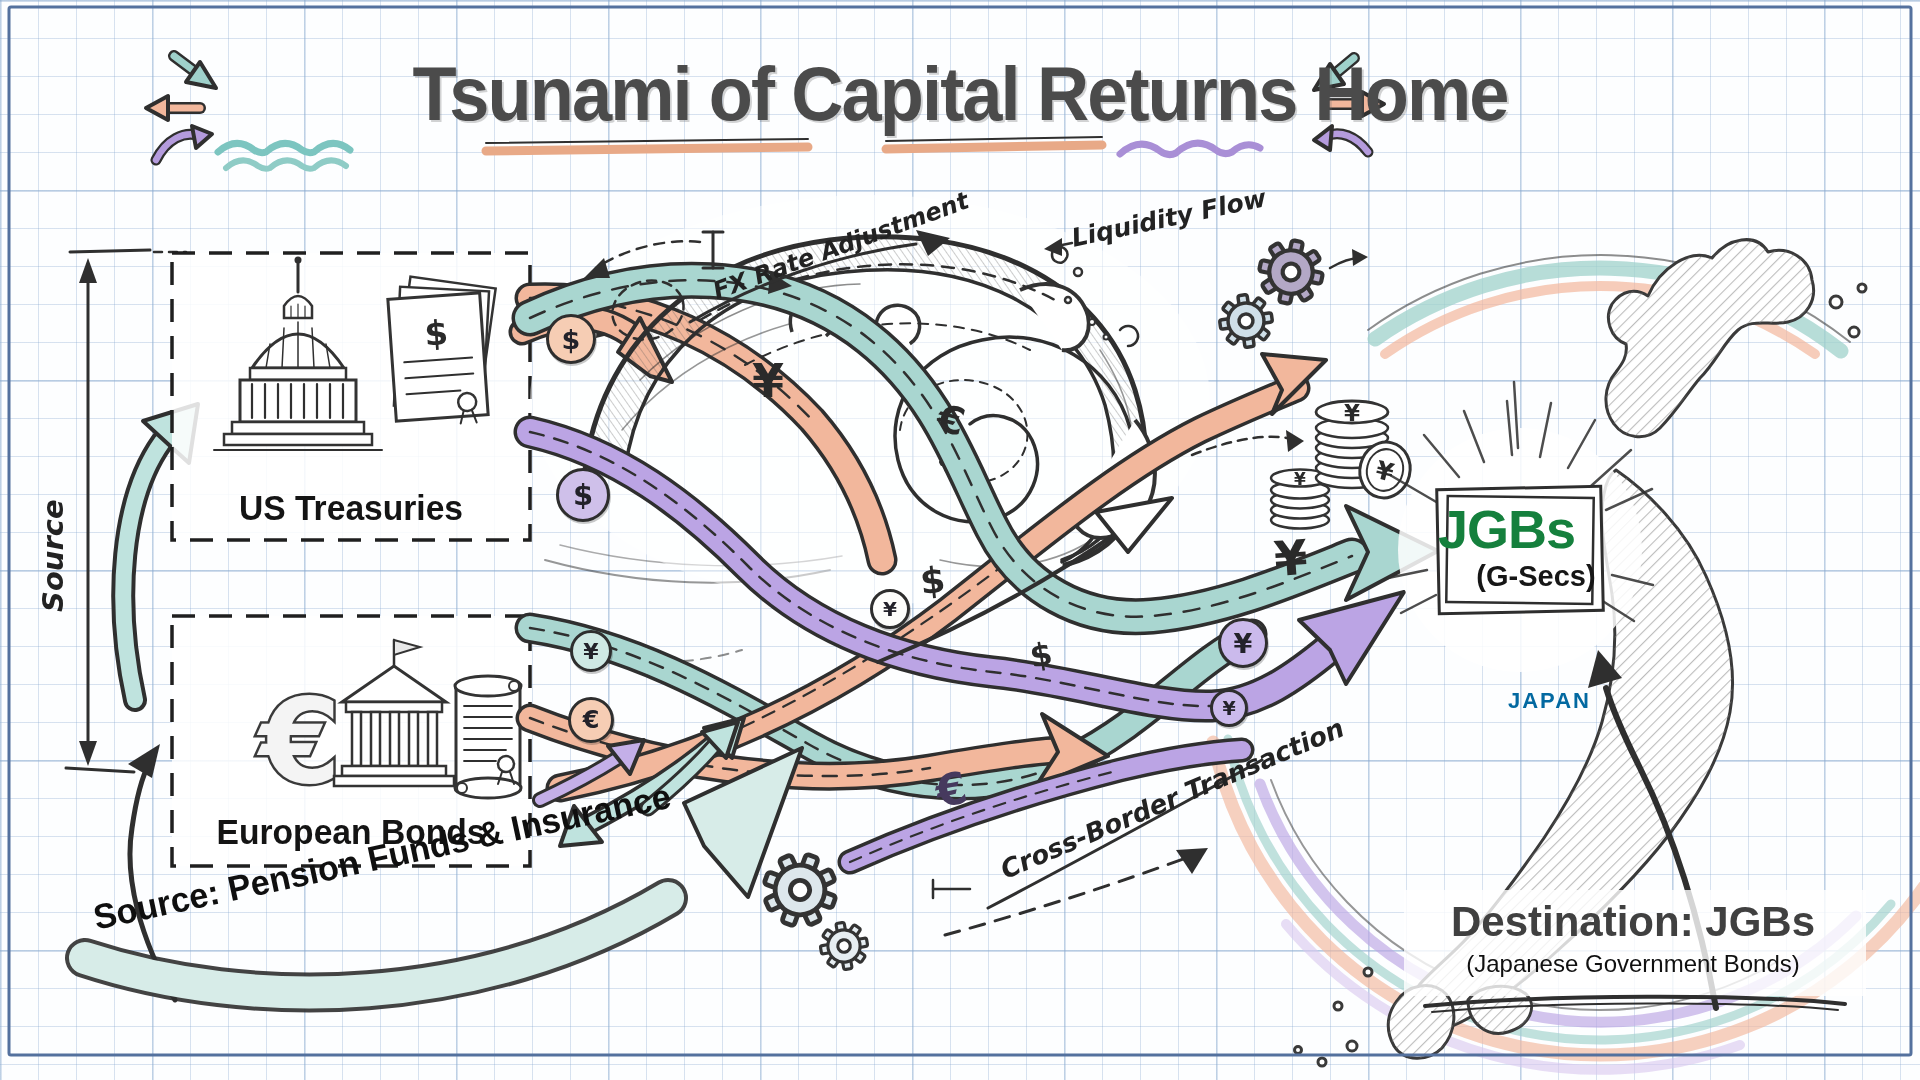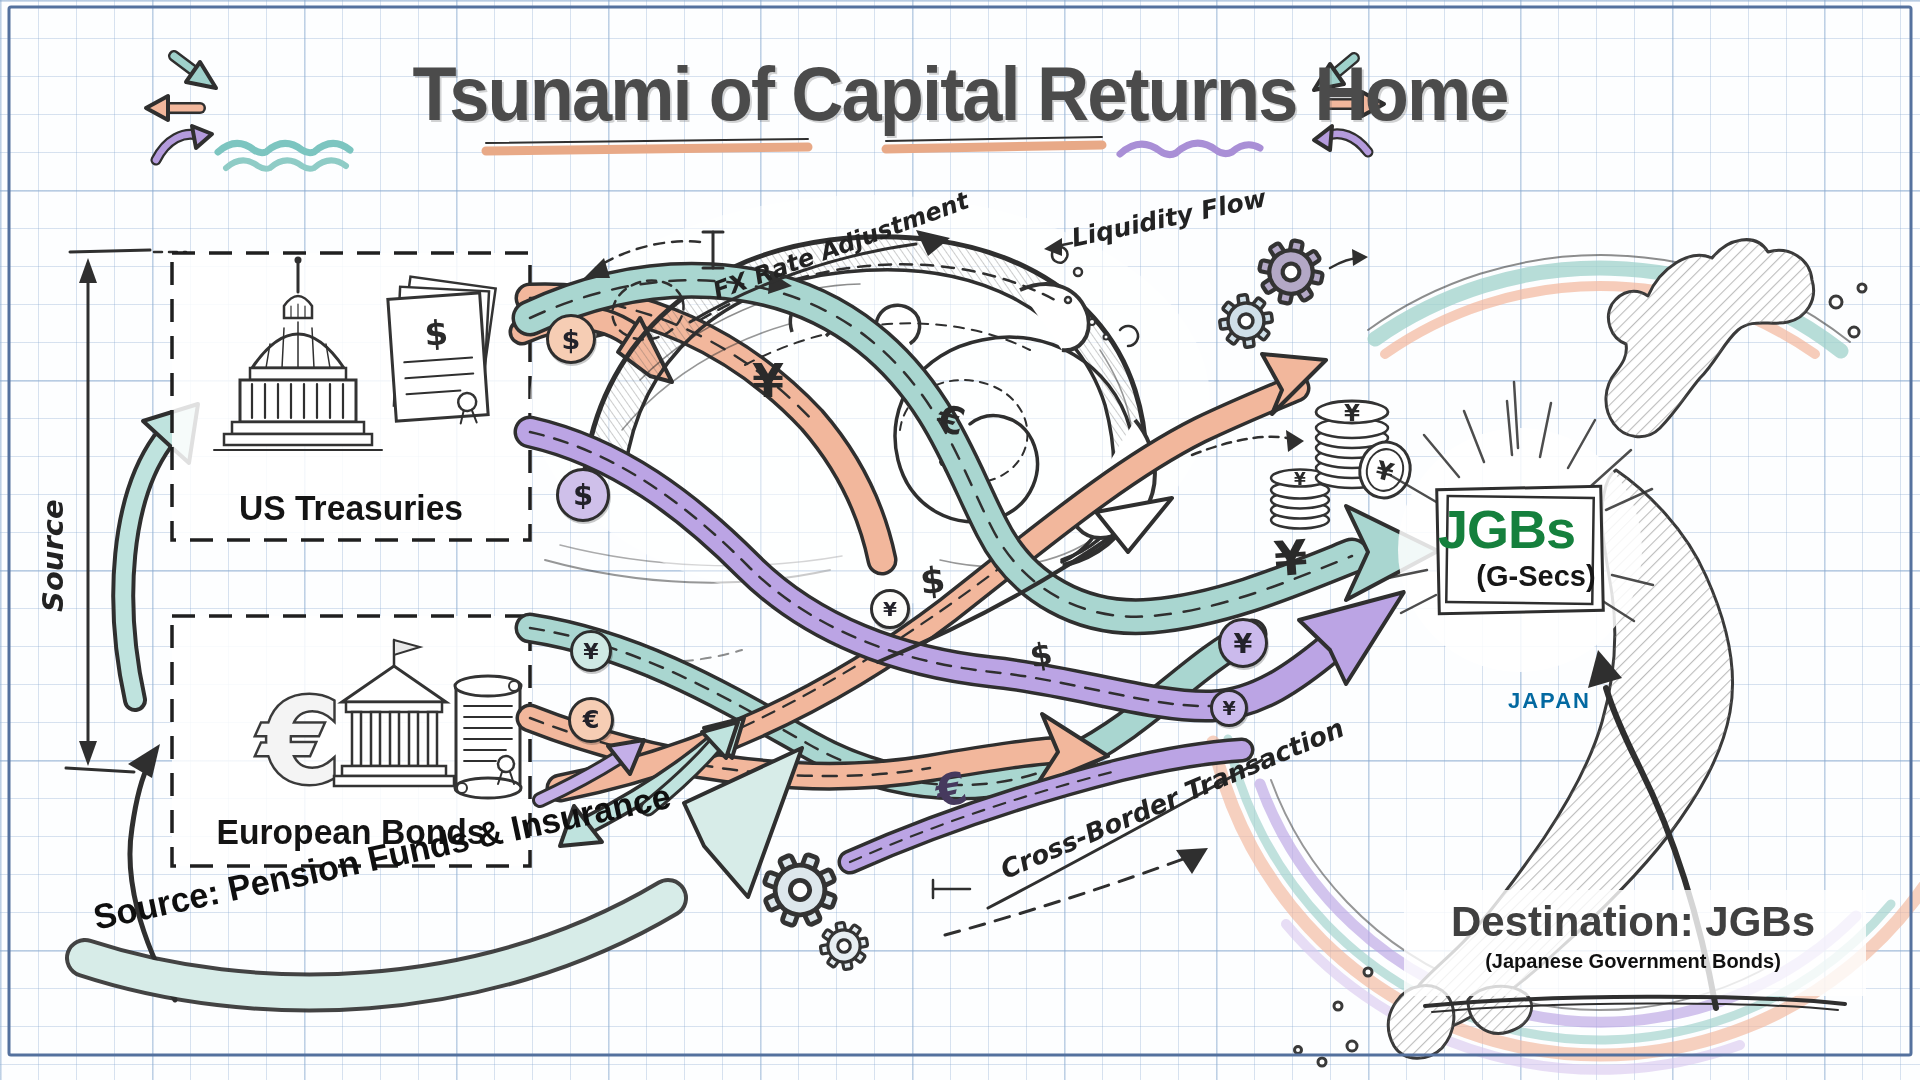--- a/index.html
+++ b/index.html
@@ -14,21 +14,21 @@
       linear-gradient(to right, rgba(120,158,200,.28) 1.6px, transparent 1.6px);
     background-size:38px 38px,38px 38px,190px 190px,152px 152px;}
   svg.art{position:absolute;left:0;top:0;}
   .ov{position:absolute;white-space:nowrap;color:#1c1c1c;}
   .title{font-size:76px;font-weight:800;letter-spacing:-2px;color:#4b4b4b;
          transform:scaleX(.95);text-shadow:2px 2px 0 rgba(110,110,110,.30);}
   .boxlabel{font-size:35px;font-weight:800;transform:scaleX(.96);color:#141414;text-align:center;}
   .hand{font-family:"DejaVu Sans",sans-serif;font-style:italic;font-weight:600;color:#222;}
   .caption{font-size:35px;font-weight:800;color:#0f0f0f;transform-origin:left center;}
   .dest1{font-size:42px;font-weight:800;color:#404040;text-align:center;}
-  .dest2{font-size:20px;font-weight:700;color:#101010;text-align:center;}
+  .dest2{font-size:24px;font-weight:400;color:#101010;text-align:center;}
   .jgbs1{font-size:54px;font-weight:800;color:#15803d;text-align:left;letter-spacing:-1px;}
   .jgbs2{font-size:29px;font-weight:800;color:#161616;text-align:center;}
   .japan{font-size:22px;font-weight:700;letter-spacing:2px;color:#0369a1;}
   .badge{position:absolute;border:3px solid #2e2e2e;border-radius:50%;
          display:flex;align-items:center;justify-content:center;
          font-family:"DejaVu Sans",sans-serif;font-weight:bold;color:#23222a;
          box-shadow:1px 2px 0 rgba(40,40,40,.25);}
   .glyph{position:absolute;font-family:"DejaVu Sans",sans-serif;font-weight:bold;color:#2a2a2a;}
 </style>
 </head>

